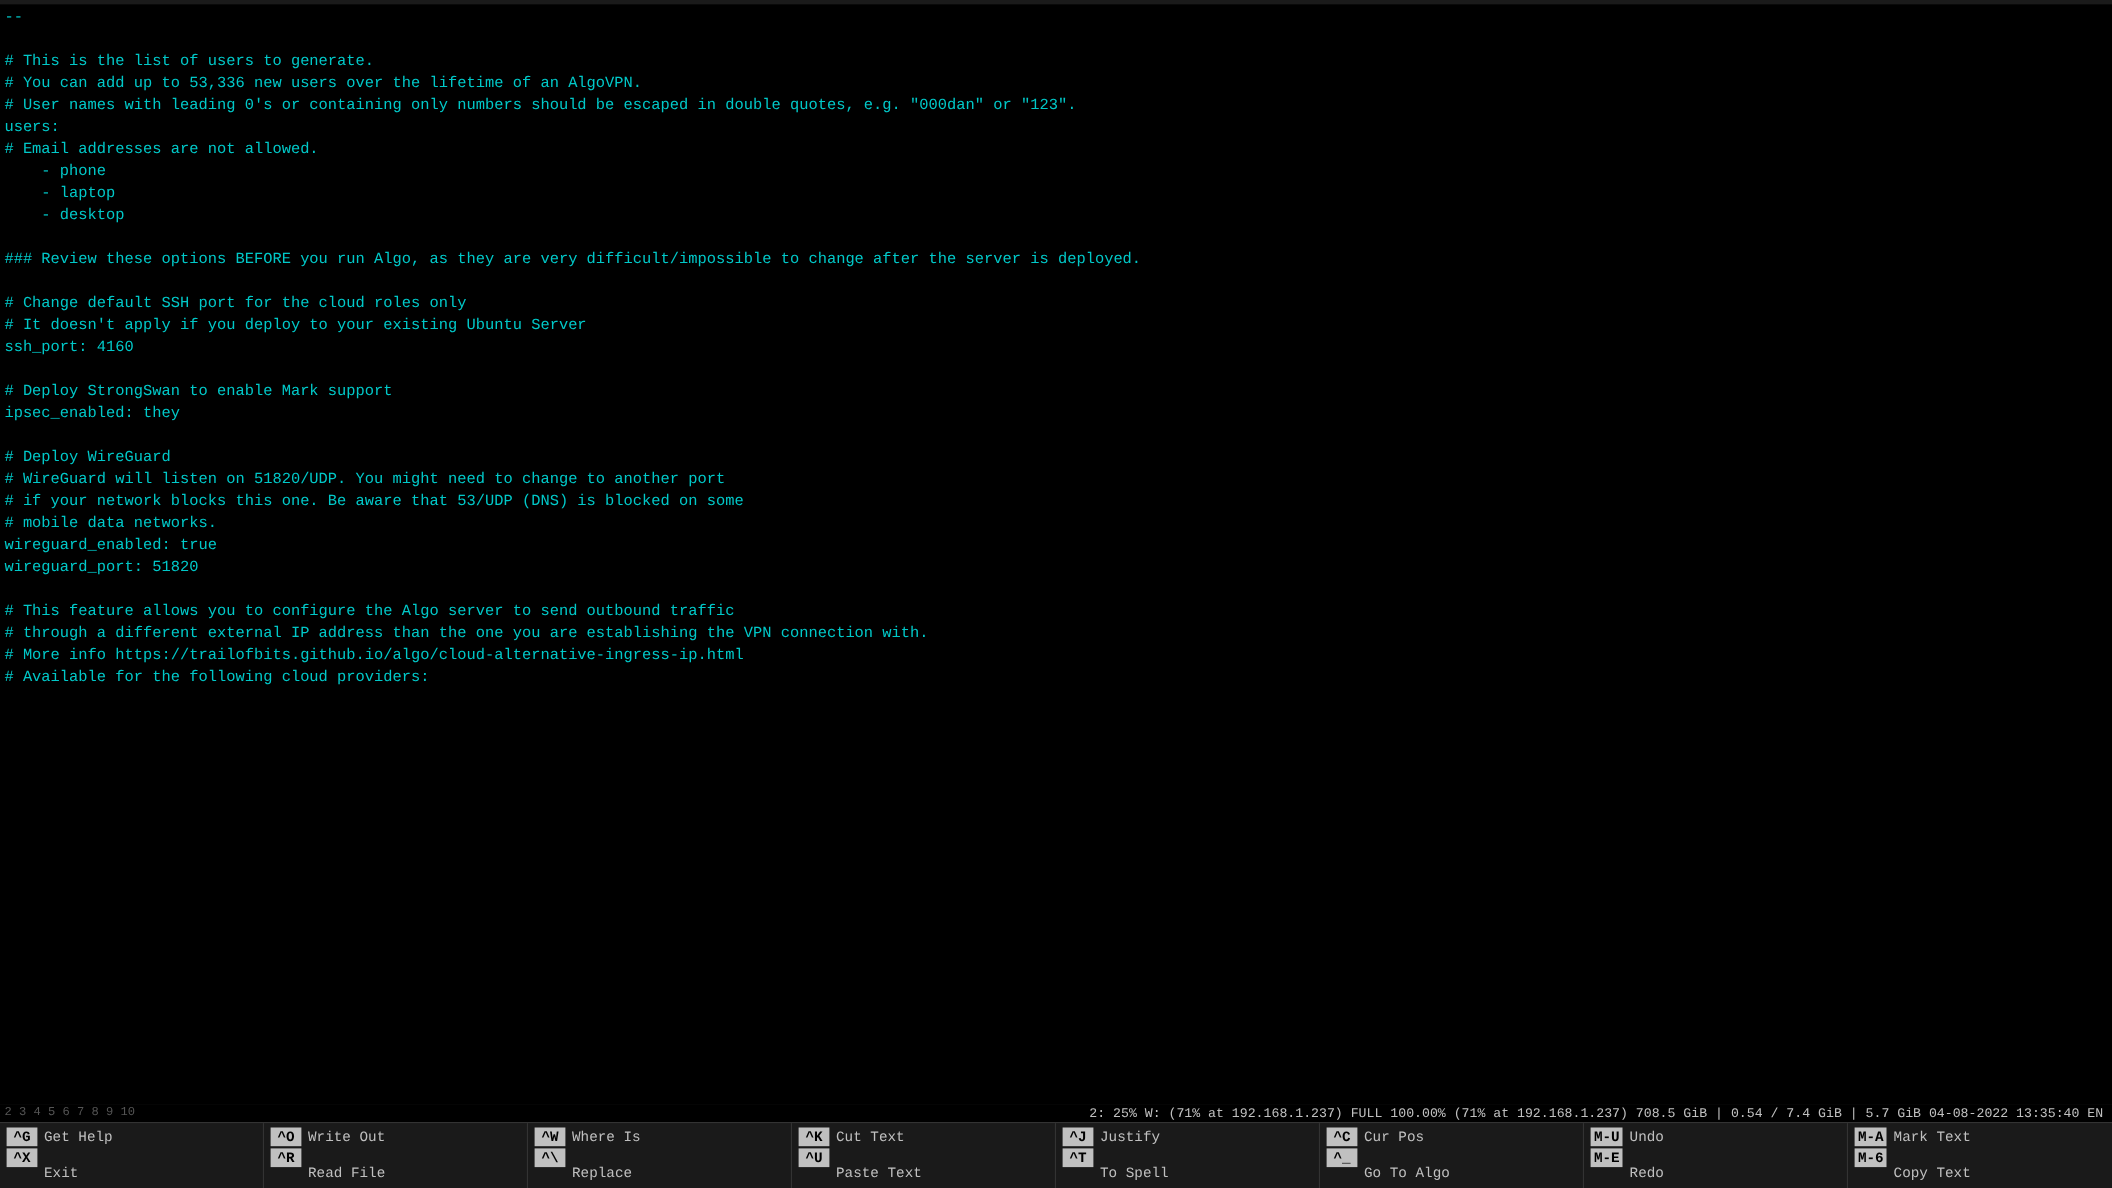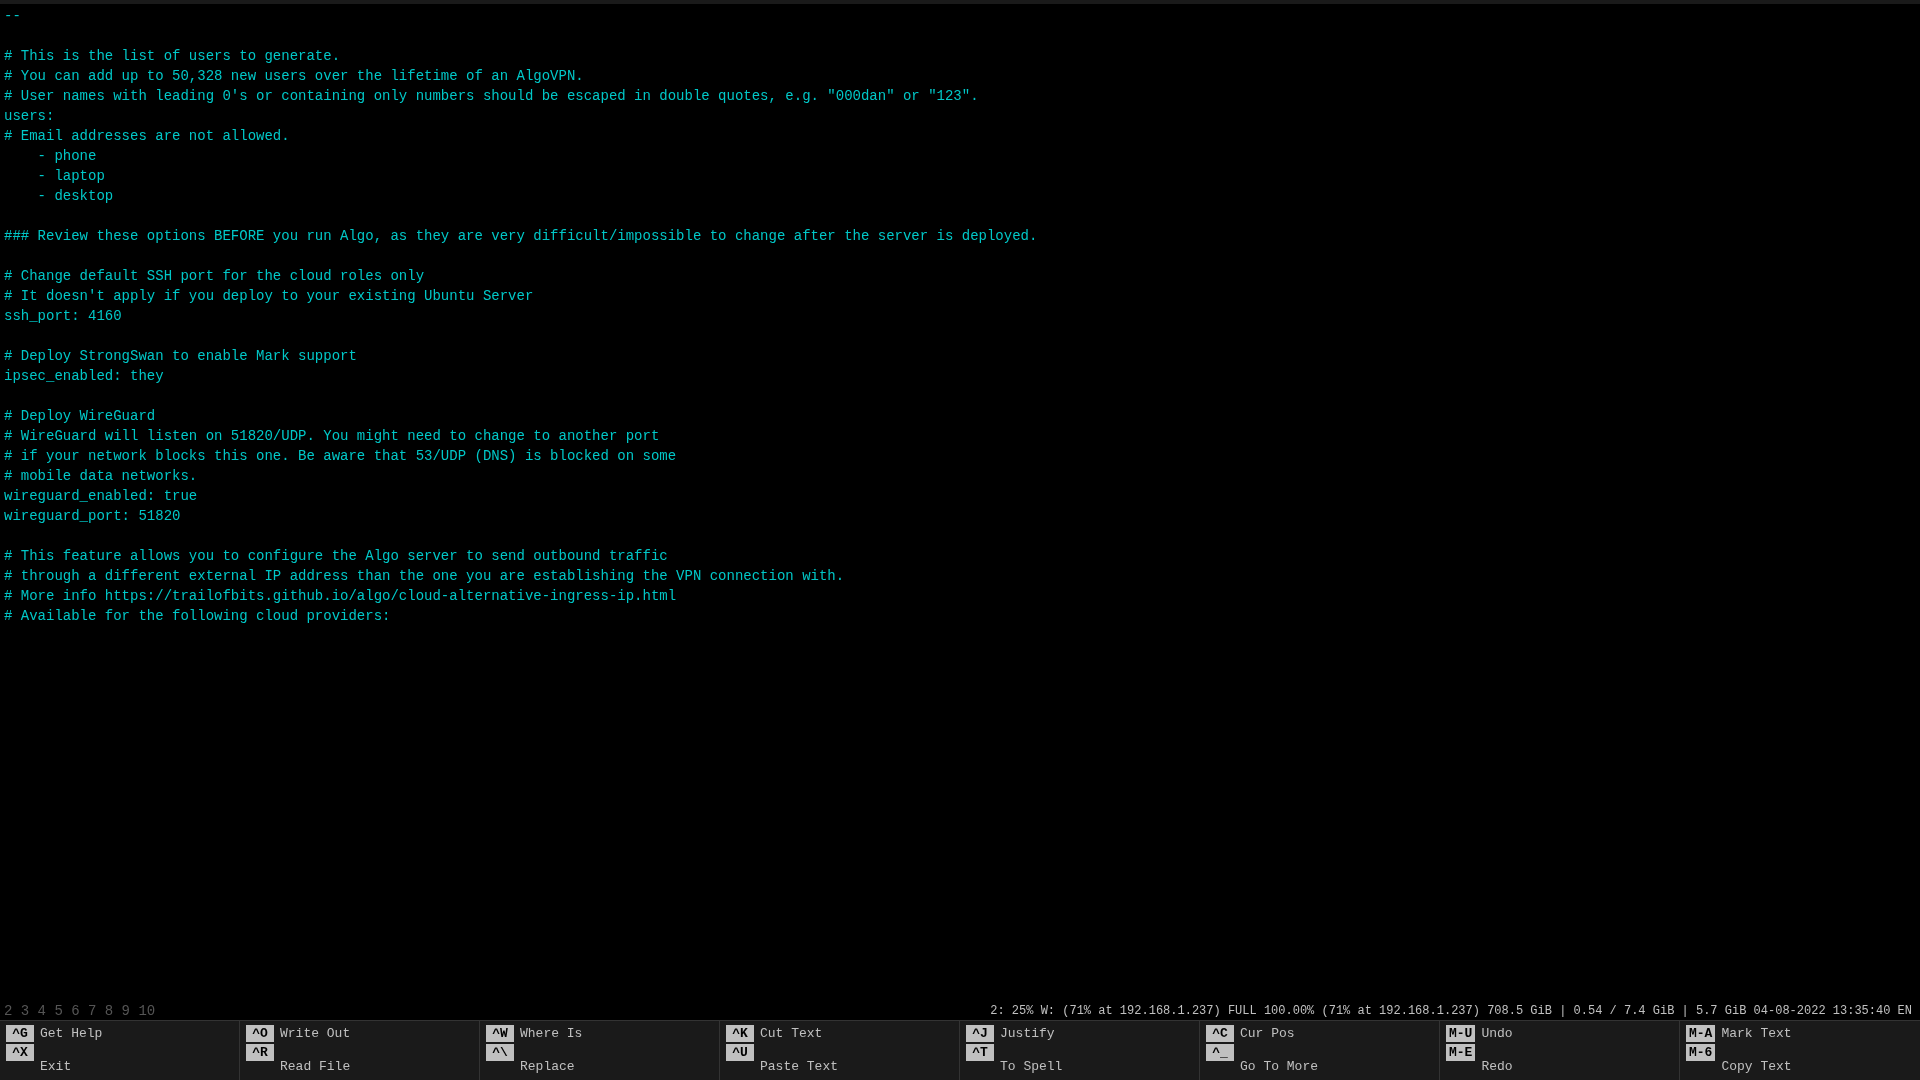--- a/index.html
+++ b/index.html
@@ -117,21 +117,21 @@
 <div id="title-bar">
   <span></span>
   <span></span>
   <span></span>
 </div>
 
 <div id="editor-area">
 <div class="line">--</div>
     <div class="line"></div>
     <div class="line"># This is the list of users to generate.</div>
-    <div class="line"># You can add up to 50,328 new users over the lifetime of an AlgoVPN.</div>
+    <div class="line"># You can add up to 53,336 new users over the lifetime of an AlgoVPN.</div>
     <div class="line"># User names with leading 0's or containing only numbers should be escaped in double quotes, e.g. "000dan" or "123".</div>
     <div class="line">users:</div>
     <div class="line"># Email addresses are not allowed.</div>
     <div class="line">    - phone</div>
     <div class="line">    - laptop</div>
     <div class="line">    - desktop</div>
     <div class="line"></div>
     <div class="line">### Review these options BEFORE you run Algo, as they are very difficult/impossible to change after the server is deployed.</div>
     <div class="line"></div>
     <div class="line"># Change default SSH port for the cloud roles only</div>
@@ -148,21 +148,21 @@
     <div class="line">wireguard_enabled: true</div>
     <div class="line">wireguard_port: 51820</div>
     <div class="line"></div>
     <div class="line"># This feature allows you to configure the Algo server to send outbound traffic</div>
     <div class="line"># through a different external IP address than the one you are establishing the VPN connection with.</div>
     <div class="line"># More info https://trailofbits.github.io/algo/cloud-alternative-ingress-ip.html</div>
     <div class="line"># Available for the following cloud providers:</div>
   </div>
 
 <div id="status-bar">
-    <span style="font-size: 14px; color: rgb(85, 85, 85);">2 3 4  5  6 7 8 9 10</span>
+    <span style="font-size: 11px; color: rgb(85, 85, 85);">2 3 4  5  6 7 8 9 10</span>
     <span style="margin-left: auto; font-size: 12px; color: rgb(192, 192, 192);">2: 25%  W: (71% at 192.168.1.237)  FULL 100.00% (71% at 192.168.1.237)  708.5 GiB | 0.54 / 7.4 GiB | 5.7 GiB  04-08-2022 13:35:40  EN</span>
   </div>
 
 <div id="shortcuts-bar">
 <div class="shortcut-item">
       <div class="shortcut-keys">
         <span class="shortcut-key">^G</span>
         <span class="shortcut-key">^X</span>
       </div>
       <div class="shortcut-labels">
@@ -210,21 +210,21 @@
         <span class="shortcut-label">To Spell</span>
       </div>
     </div>
     <div class="shortcut-item">
       <div class="shortcut-keys">
         <span class="shortcut-key">^C</span>
         <span class="shortcut-key">^_</span>
       </div>
       <div class="shortcut-labels">
         <span class="shortcut-label">Cur Pos</span>
-        <span class="shortcut-label">Go To More</span>
+        <span class="shortcut-label">Go To Algo</span>
       </div>
     </div>
     <div class="shortcut-item">
       <div class="shortcut-keys">
         <span class="shortcut-key">M-U</span>
         <span class="shortcut-key">M-E</span>
       </div>
       <div class="shortcut-labels">
         <span class="shortcut-label">Undo</span>
         <span class="shortcut-label">Redo</span>

